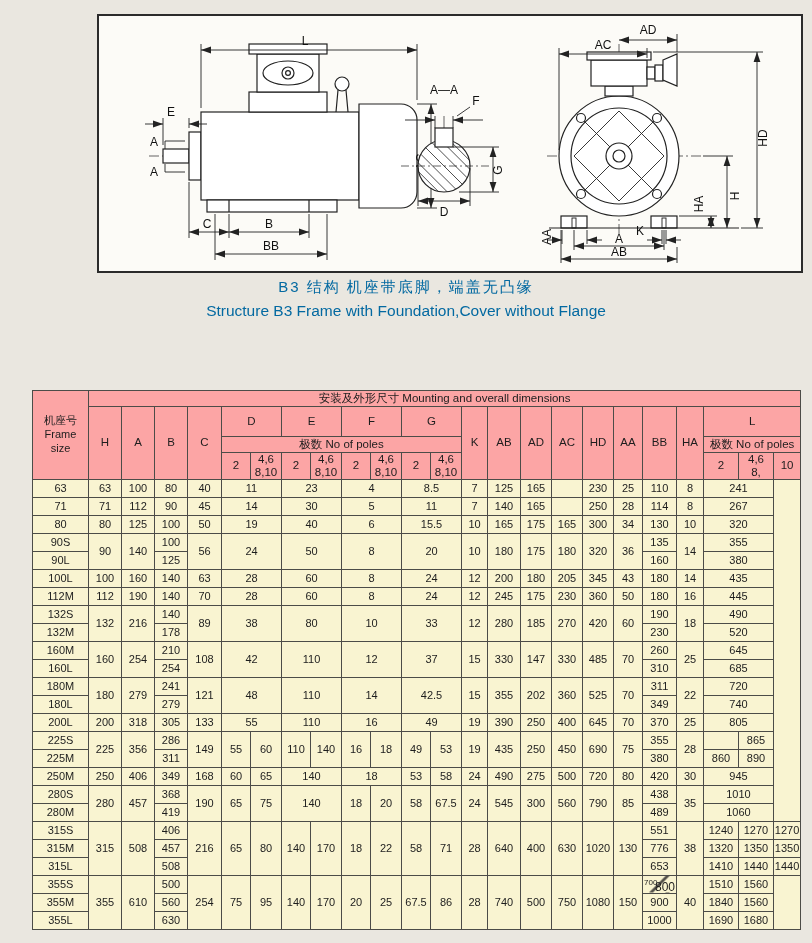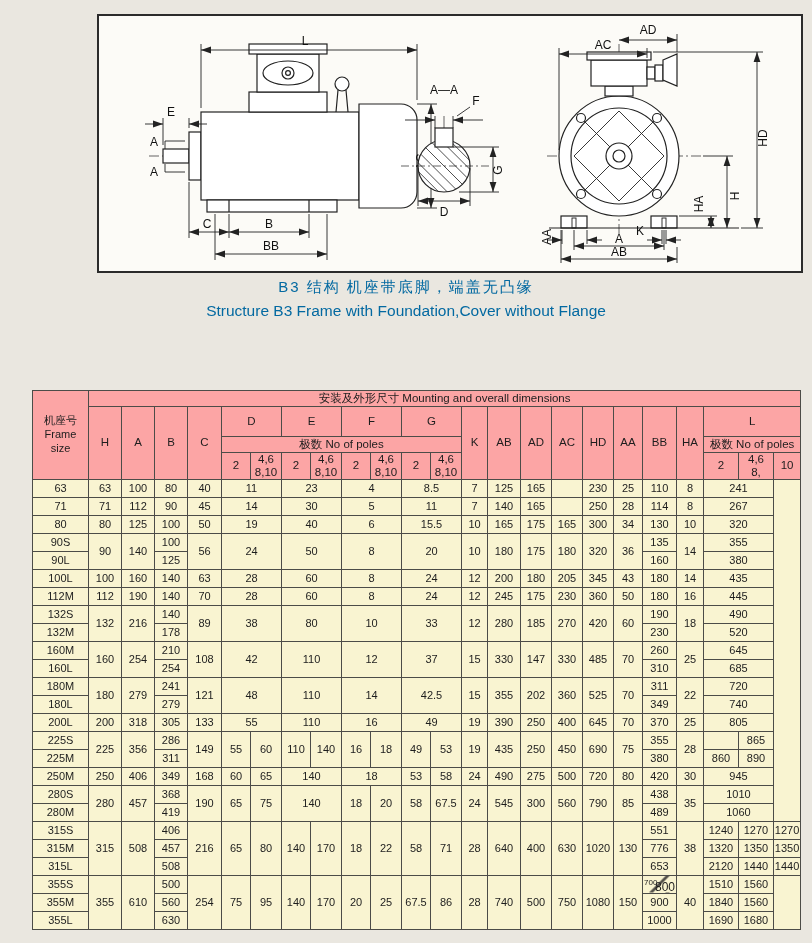--- a/index.html
+++ b/index.html
@@ -605,21 +605,21 @@
           <td>457</td>
           <td>776</td>
           <td>1320</td>
           <td>1350</td>
           <td>1350</td>
         </tr>
         <tr>
           <td>315L</td>
           <td>508</td>
           <td>653</td>
-          <td>2120</td>
+          <td>1410</td>
           <td>1440</td>
           <td>1440</td>
         </tr>
         <tr>
           <td>355S</td>
           <td rowspan="3">355</td>
           <td rowspan="3">610</td>
           <td>500</td>
           <td rowspan="3">254</td>
           <td rowspan="3">75</td>

